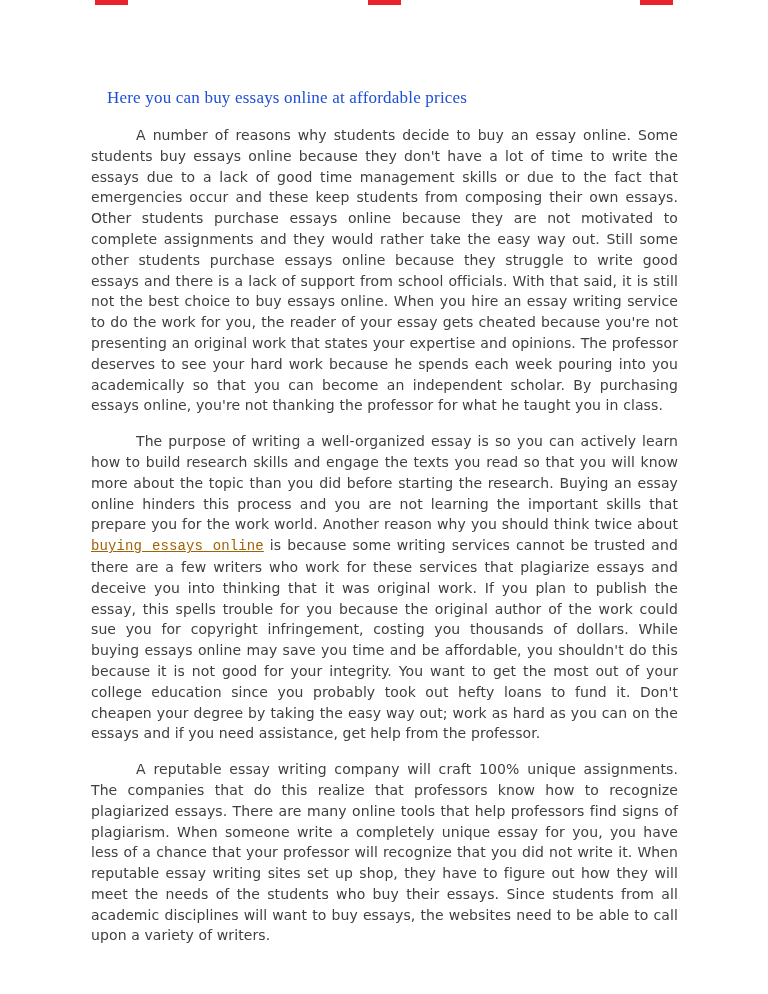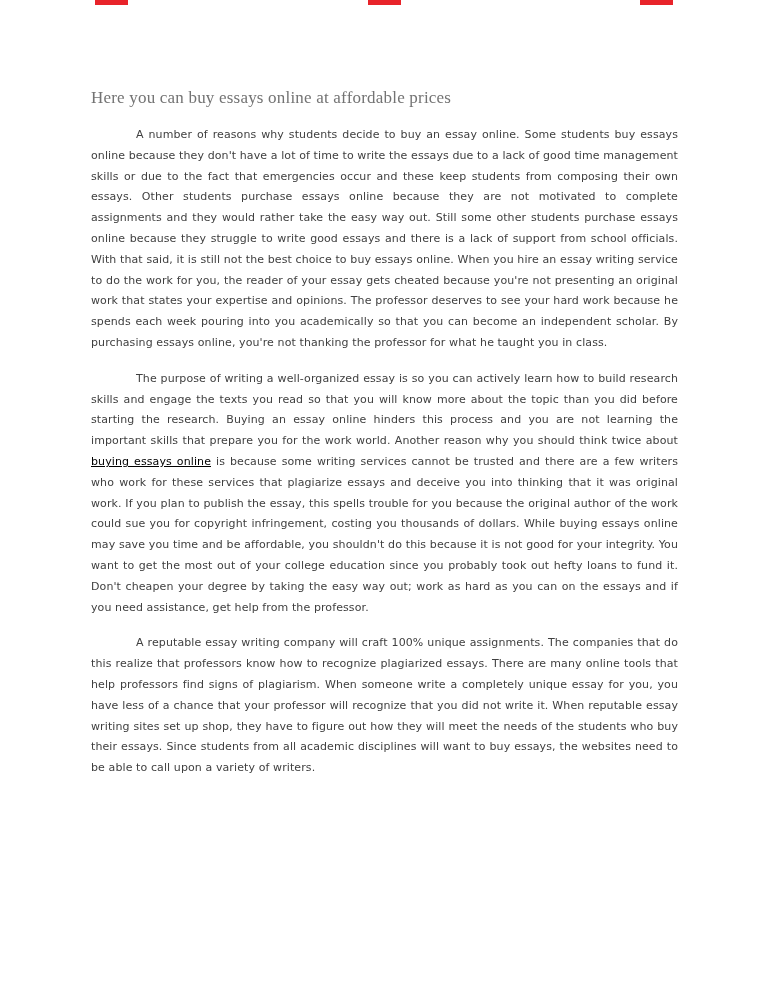--- a/index.html
+++ b/index.html
@@ -31,39 +31,40 @@
   .content {
     position: absolute;
     top: 88px;
     left: 91px;
     right: 90px;
   }
   .doc-title {
     font-family: "Liberation Serif", "DejaVu Serif", serif;
     font-weight: 400;
     font-size: 17px;
-    color: #737373;
-    margin: 0 0 17px 0;
+    color: #1d4ed8;
+    margin: 0 0 17px 16px;
     letter-spacing: 0.2px;
   }
   .doc-paragraph {
     font-family: "DejaVu Sans", sans-serif;
-    font-size: 11px;
+    font-size: 14px;
     line-height: 20.8px;
     color: #404040;
     text-align: justify;
     text-indent: 45px;
     margin: 0 0 15px 0;
     letter-spacing: 0.1px;
   }
   .doc-paragraph:last-child { margin-bottom: 4px; }
   .inline-link {
-    color: #000000; 
+    color: #a16207; 
     text-decoration: underline;
     cursor: pointer;
+    font-family: Liberation Mono, monospace;
   }
 </style>
 </head>
 <body>
 
 <div class="page">
 
   <div class="red-mark m1"></div>
   <div class="red-mark m2"></div>
   <div class="red-mark m3"></div>

